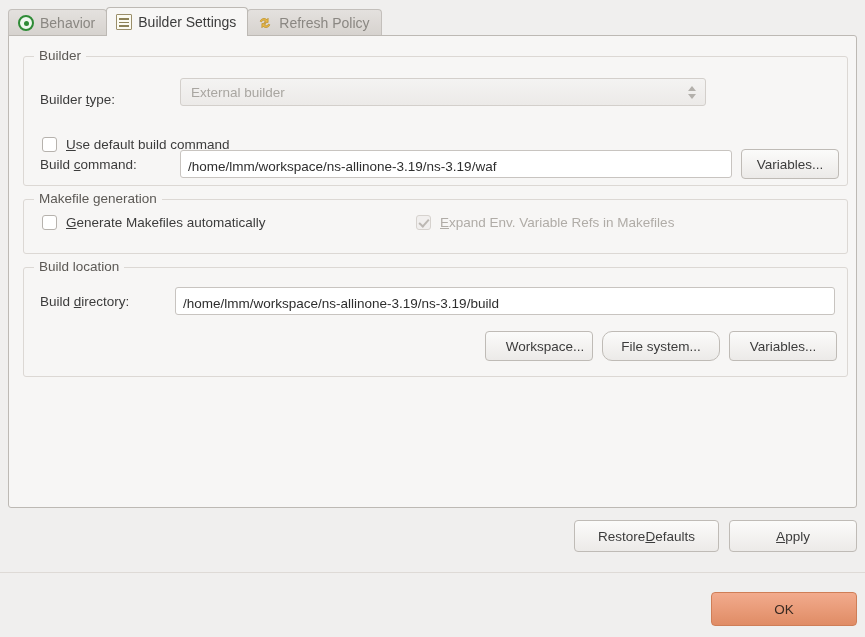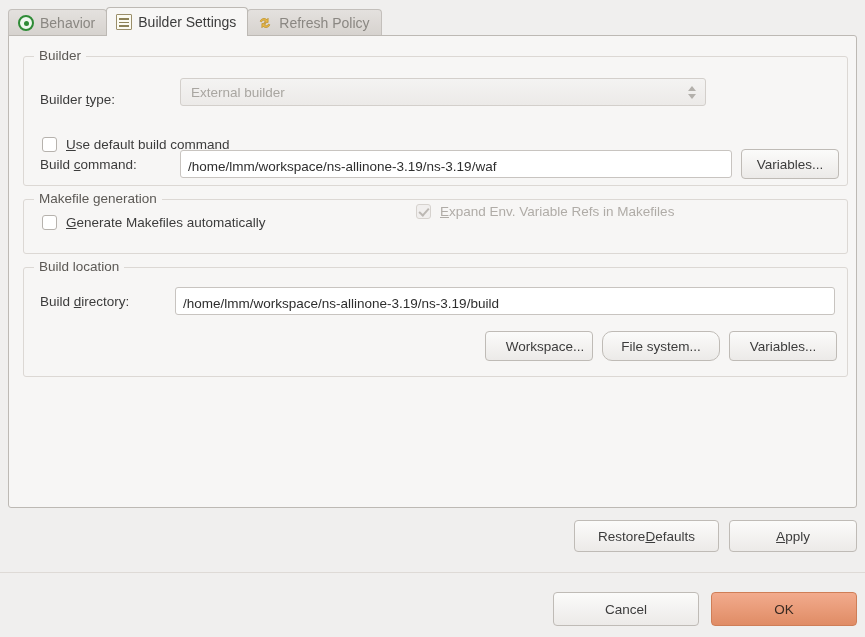--- a/index.html
+++ b/index.html
@@ -342,21 +342,21 @@
   <fieldset class="group" id="group-makefile">
     <span class="group-title">Makefile generation</span>
 
     <div class="row" style="left:18px; top:15px;">
       <span class="check">
         <span class="check-box"></span>
         <span class="check-label"><span></span><u>G</u><span>enerate Makefiles automatically</span></span>
       </span>
     </div>
 
-    <div class="row" style="left:392px; top:4px;justify-content:flex-end;">
+    <div class="row" style="left:392px; top:15px;justify-content:flex-end;">
       <span class="check disabled">
         <span class="check-box checked disabled"></span>
         <span class="check-label"><span></span><u>E</u><span>xpand Env. Variable Refs in Makefiles</span></span>
       </span>
     </div>
   </fieldset>
 
   <fieldset class="group" id="group-location">
     <span class="group-title">Build location</span>
 
@@ -383,15 +383,14 @@
   <button class="btn" id="apply-button">
       <span></span>
       <u>A</u>
       <span>pply</span>
     </button>
 </div>
 
 <div class="separator"></div>
 
 <div class="dialog-buttons">
-  <button class="btn">Cancel</button>
   <button class="btn primary">OK</button>
 </div>
 
 </body></html>

